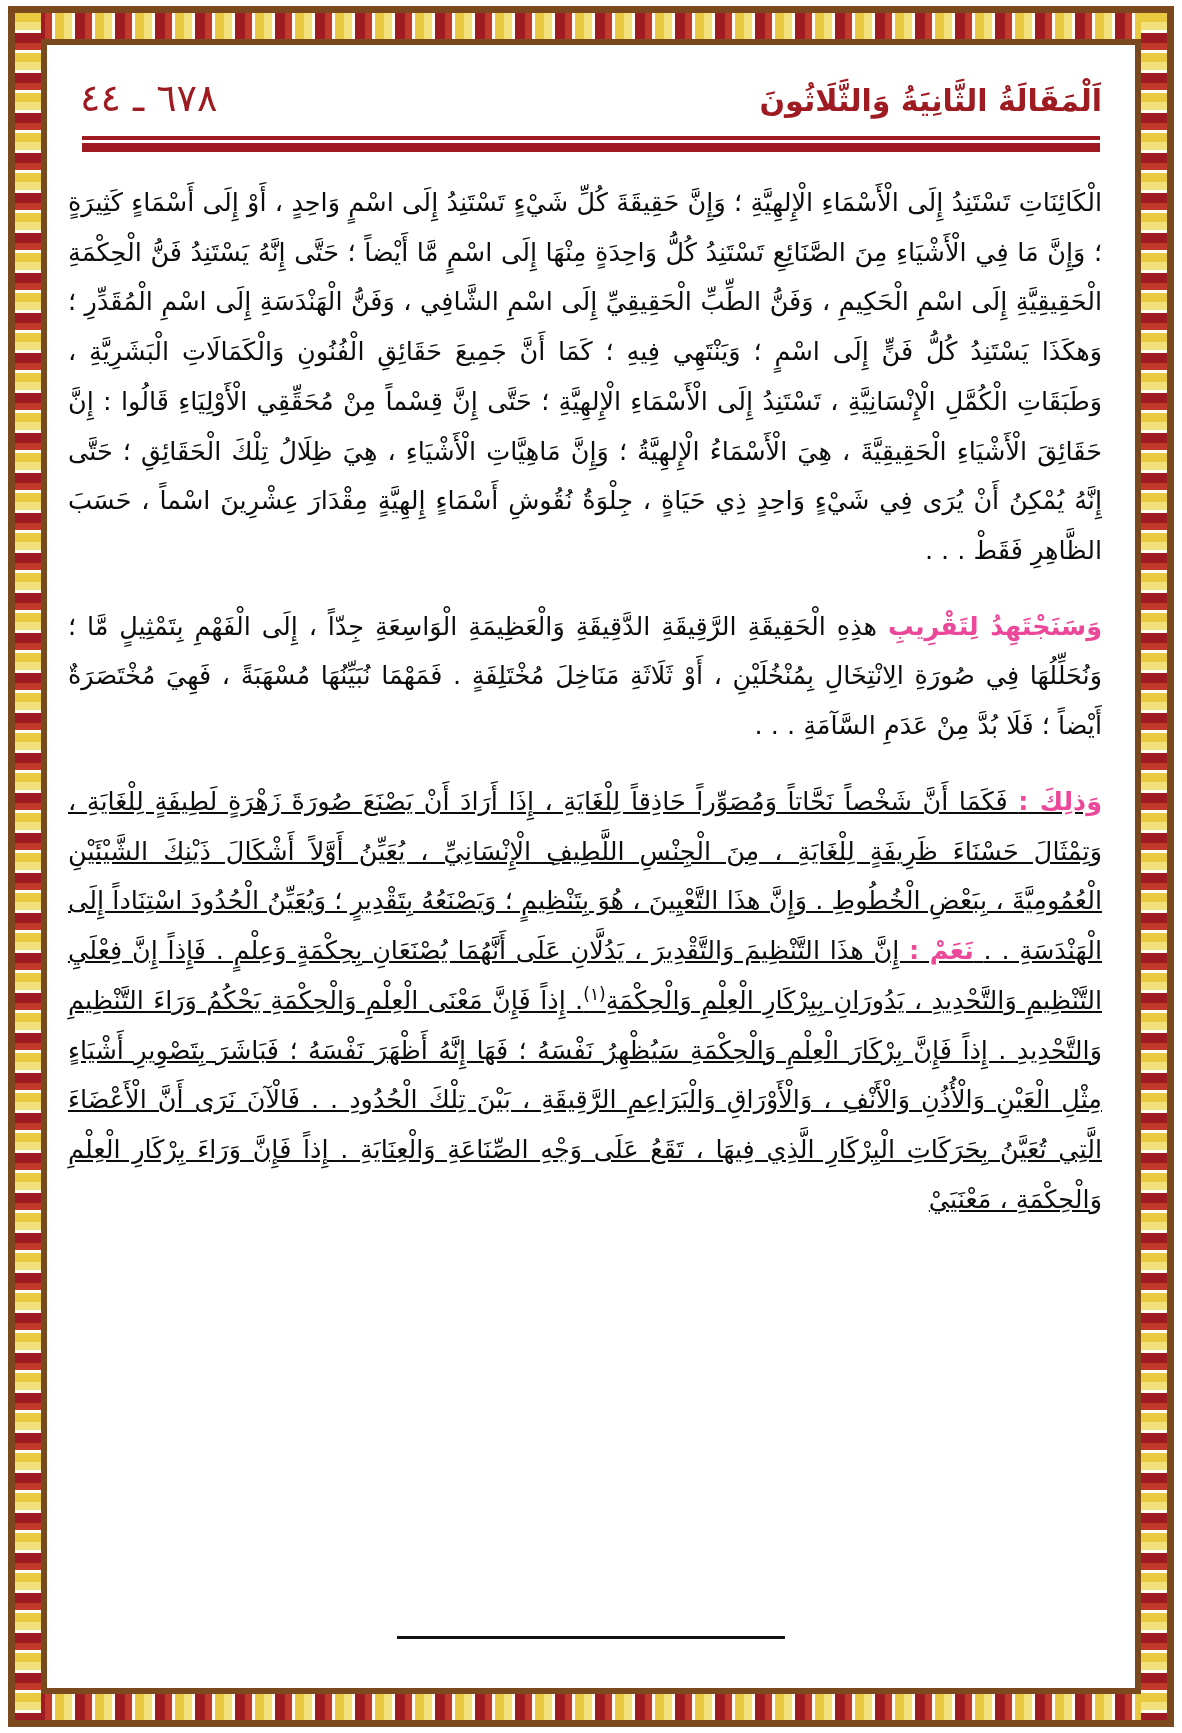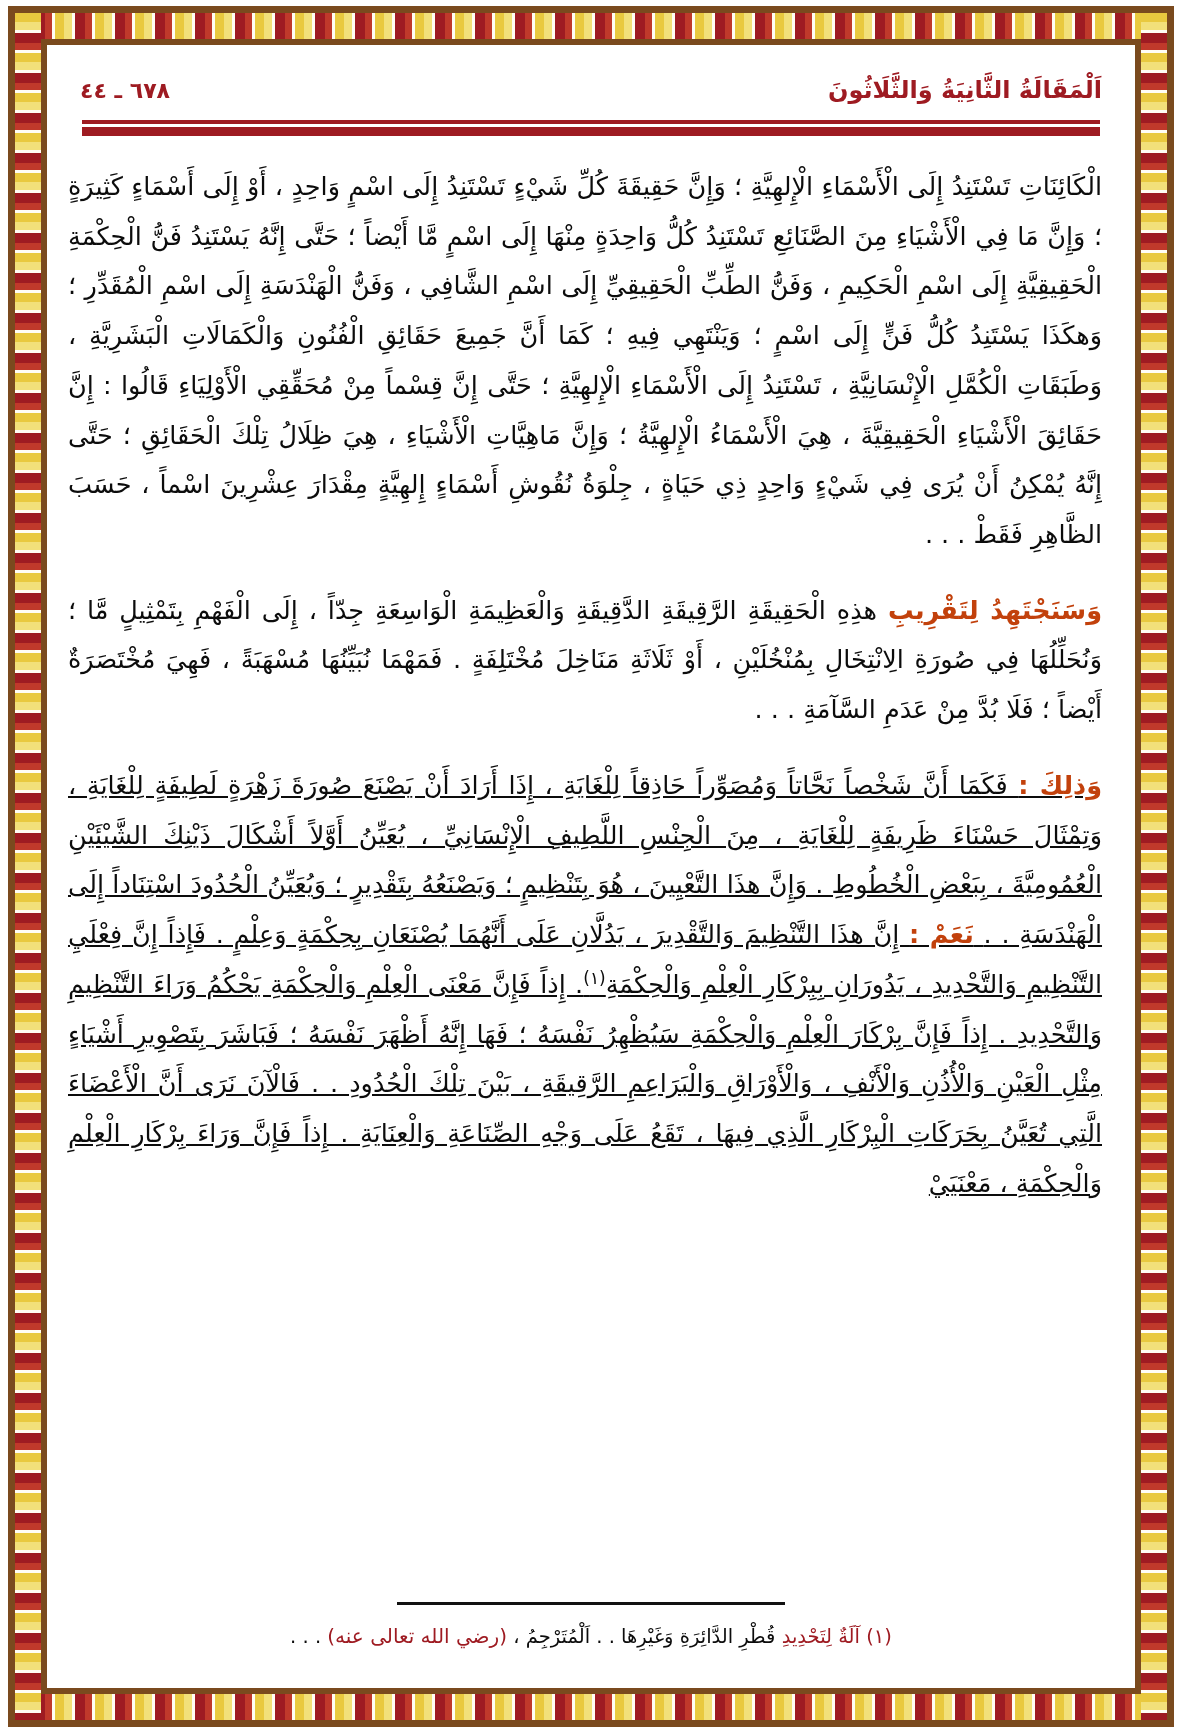--- a/index.html
+++ b/index.html
@@ -74,29 +74,29 @@
   
   .header-row{
     display:flex;
     align-items:baseline;
     justify-content:space-between;
     padding:22px 24px 0 24px;
     direction:rtl;
   }
   .page-num{
     color:#9e1b22;
-    font-size:22px;
-    font-weight:bold;
+    font-size:38px;
+    font-weight:normal;
     letter-spacing:1px;
     white-space:nowrap;
     font-family:"DejaVu Sans","Liberation Sans",sans-serif;
   }
   .chapter-title{
     color:#9e1b22;
-    font-size:24px;
+    font-size:30px;
     font-weight:bold;
     white-space:nowrap;
     margin-left:26px;
     font-family:"DejaVu Sans","Liberation Sans",sans-serif;
   }
   .header-rule{
     margin:16px 26px 0 26px;
     border-top:4px solid #9e1b22;
     border-bottom:9px solid #9e1b22;
     height:3px;
@@ -109,21 +109,21 @@
     text-align:justify;
     text-justify:inter-word;
     margin:26px 24px 0 12px;
     font-size:25.5px;
     line-height:1.95;
     color:#0c0c0c;
     font-family:"DejaVu Sans","Liberation Sans",sans-serif;
   }
   .body-text p{margin:0 0 26px 0;}
   .body-text p:last-child{margin-bottom:0;text-decoration:underline;}
-  .hl{color:#c2410c;font-weight:bold;}
+  .hl{color:#ec4899;font-weight:bold;}
   .fn-ref{
     font-size:17px;
     vertical-align:super;
     color:#0c0c0c;
   }
 
   
   .footnote-wrap{
     position:absolute;
     left:24px;right:24px;bottom:26px;
@@ -183,24 +183,16 @@
 
       <p>
         <span class="hl">وَذلِكَ :</span><span> فَكَمَا أَنَّ شَخْصاً نَحَّاتاً وَمُصَوِّراً حَاذِقاً لِلْغَايَةِ ، إِذَا أَرَادَ أَنْ يَصْنَعَ صُورَةَ زَهْرَةٍ لَطِيفَةٍ لِلْغَايَةِ ، وَتِمْثَالَ حَسْنَاءَ ظَرِيفَةٍ لِلْغَايَةِ ، مِنَ الْجِنْسِ اللَّطِيفِ الْإِنْسَانِيِّ ، يُعَيِّنُ أَوَّلاً أَشْكَالَ ذَيْنِكَ الشَّيْئَيْنِ الْعُمُومِيَّةَ ، بِبَعْضِ الْخُطُوطِ . وَإِنَّ هذَا التَّعْيِينَ ، هُوَ بِتَنْظِيمٍ ؛ وَيَصْنَعُهُ بِتَقْدِيرٍ ؛ وَيُعَيِّنُ الْحُدُودَ اسْتِنَاداً إِلَى الْهَنْدَسَةِ . .</span>
         <span class="hl">نَعَمْ :</span><span> إِنَّ هذَا التَّنْظِيمَ وَالتَّقْدِيرَ ، يَدُلَّانِ عَلَى أَنَّهُمَا يُصْنَعَانِ بِحِكْمَةٍ وَعِلْمٍ . فَإِذاً إِنَّ فِعْلَيِ التَّنْظِيمِ وَالتَّحْدِيدِ ، يَدُورَانِ بِبِرْكَارِ الْعِلْمِ وَالْحِكْمَةِ</span><span class="fn-ref">(١)</span><span>. إِذاً فَإِنَّ مَعْنَى الْعِلْمِ وَالْحِكْمَةِ يَحْكُمُ وَرَاءَ التَّنْظِيمِ وَالتَّحْدِيدِ . إِذاً فَإِنَّ بِرْكَارَ الْعِلْمِ وَالْحِكْمَةِ سَيُظْهِرُ نَفْسَهُ ؛ فَهَا إِنَّهُ أَظْهَرَ نَفْسَهُ ؛ فَبَاشَرَ بِتَصْوِيرِ أَشْيَاءٍ مِثْلِ الْعَيْنِ وَالْأُذُنِ وَالْأَنْفِ ، وَالْأَوْرَاقِ وَالْبَرَاعِمِ الرَّقِيقَةِ ، بَيْنَ تِلْكَ الْحُدُودِ . . فَالْآنَ نَرَى أَنَّ الْأَعْضَاءَ الَّتِي تُعَيَّنُ بِحَرَكَاتِ الْبِرْكَارِ الَّذِي فِيهَا ، تَقَعُ عَلَى وَجْهِ الصِّنَاعَةِ وَالْعِنَايَةِ . إِذاً فَإِنَّ وَرَاءَ بِرْكَارِ الْعِلْمِ وَالْحِكْمَةِ ، مَعْنَيَيْ</span>
       </p>
 
     </div>
 
     <div class="footnote-wrap">
       <div class="footnote-rule"></div>
-      <div class="footnote">
-        <span class="fn-num">(١)</span>
-        <span class="fn-red">آلَةٌ</span>
-        <span class="fn-red">لِتَحْدِيدِ</span>
-        <span>قُطْرِ الدَّائِرَةِ وَغَيْرِهَا . . اَلْمُتَرْجِمُ ،</span>
-        <span class="honorific">(رضي الله تعالى عنه)</span>
-        <span>. . .</span>
-      </div>
     </div>
 
   </div>
 </div>
 
 </body></html>

